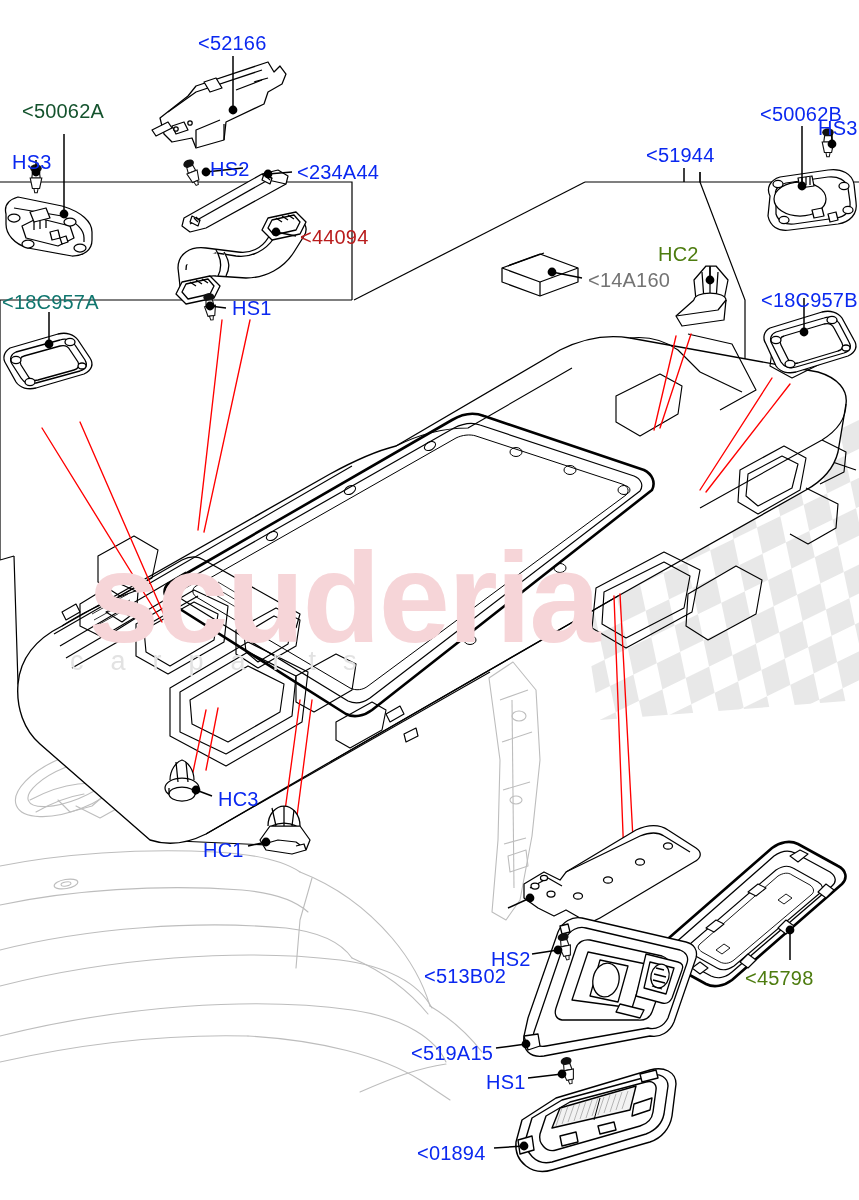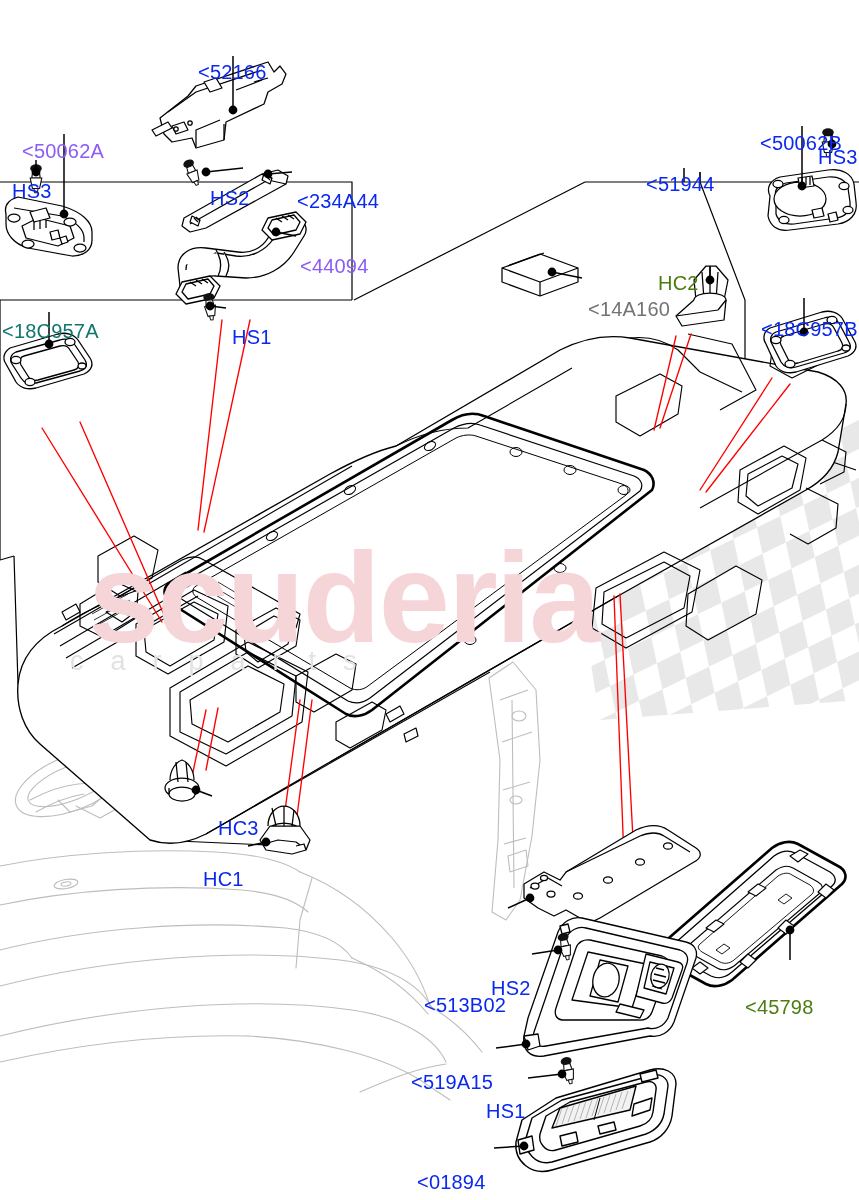--- a/index.html
+++ b/index.html
@@ -26,21 +26,20 @@
   .lbl {
     position: absolute;
     color: #0a28f0;
     font-family: "Liberation Sans", sans-serif;
     font-size: 20px;
     font-weight: 500;
     letter-spacing: 0.2px;
     white-space: nowrap;
     line-height: 1;
     user-select: none;
-    margin-top: 29px;
   }
   .wm-text {
     position: absolute;
     font-family: "Liberation Sans", sans-serif;
     white-space: nowrap;
     user-select: none;
     pointer-events: none;
   }
   .wm-main {
     font-size: 128px;
@@ -611,25 +610,25 @@
 
   </svg>
 
   <div style="position:absolute;left:0;top:0;width:859px;height:1200px;pointer-events:none;">
     <div class="wm-text wm-main" style="left:52px; top:524px;">scuderia</div>
     <div class="wm-text wm-sub" style="left:70px; top:646px;">carparts</div>
   </div>
 
   <div id="labels" style="position:absolute;left:0;top:0;width:859px;height:1200px;">
       <div class="lbl" style="left: 198px; top: 33px; color: rgb(10, 40, 240);">&lt;52166</div>
-      <div class="lbl" style="left: 22px; top: 112px; color: #8b5cf6;">&lt;50062A</div>
+      <div class="lbl" style="left: 22px; top: 101px; color: #14532d;">&lt;50062A</div>
       <div class="lbl" style="left: 12px; top: 152px; color: rgb(10, 40, 240);">HS3</div>
       <div class="lbl" style="left: 210px; top: 159px; color: rgb(10, 40, 240);">HS2</div>
       <div class="lbl" style="left: 297px; top: 162px; color: rgb(10, 40, 240);">&lt;234A44</div>
-      <div class="lbl" style="left: 300px; top: 227px; color: #8b5cf6;">&lt;44094</div>
+      <div class="lbl" style="left: 300px; top: 227px; color: #b91c1c;">&lt;44094</div>
       <div class="lbl" style="left: 232px; top: 298px; color: rgb(10, 40, 240);">HS1</div>
       <div class="lbl" style="left: 2px; top: 292px; color: #0f766e;">&lt;18C957A</div>
       <div class="lbl" style="left: 646px; top: 145px; color: rgb(10, 40, 240);">&lt;51944</div>
       <div class="lbl" style="left: 760px; top: 104px; color: rgb(10, 40, 240); text-align: right;">&lt;50062B</div>
       <div class="lbl" style="left: 818px; top: 118px; color: rgb(10, 40, 240);">HS3</div>
       <div class="lbl" style="left: 588px; top: 270px; color: #737373;">&lt;14A160</div>
       <div class="lbl" style="left: 658px; top: 244px; color: #4d7c0f;">HC2</div>
       <div class="lbl" style="left: 761px; top: 290px; color: rgb(10, 40, 240);">&lt;18C957B</div>
       <div class="lbl" style="left: 218px; top: 789px; color: rgb(10, 40, 240); text-align: center;">HC3</div>
       <div class="lbl" style="left: 203px; top: 840px; color: rgb(10, 40, 240);">HC1</div>

